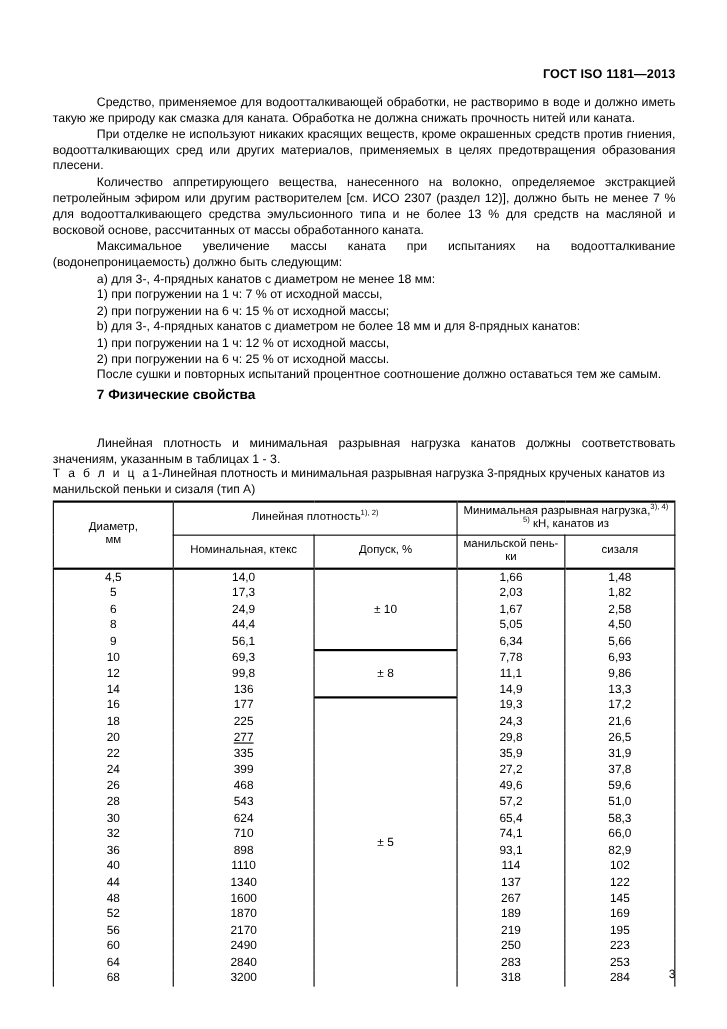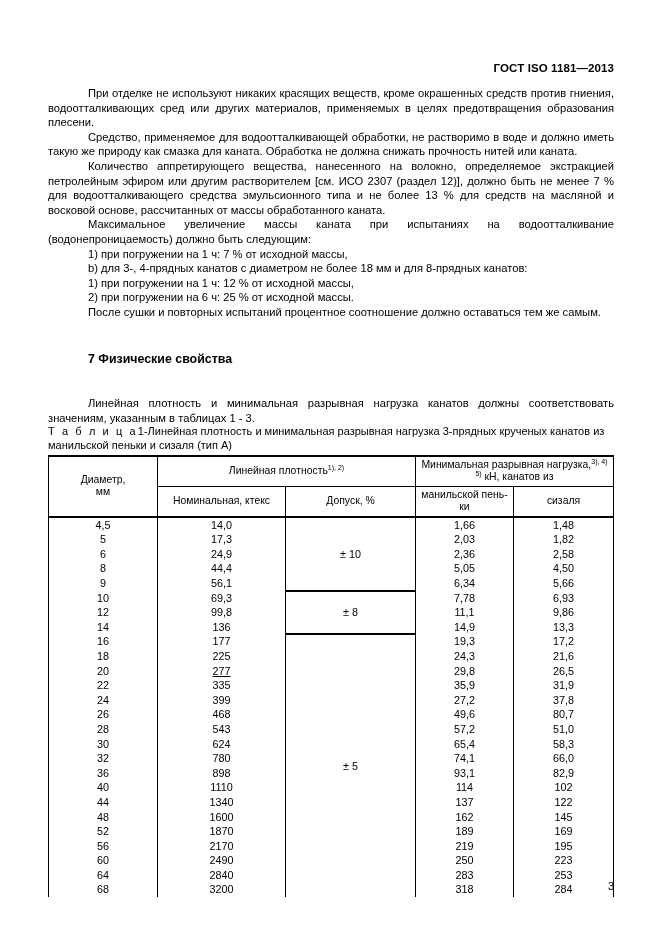--- a/index.html
+++ b/index.html
@@ -140,25 +140,27 @@
   }
 </style>
 </head>
 <body>
 
 <div class="page">
 
   <div class="doc-header">ГОСТ ISO 1181—2013</div>
 
   <div class="body-block" id="body-top" style="top:86px;">
+    <p>Средство, применяемое для водоотталкивающей обработки, не растворимо в воде и должно иметь такую же природу как смазка для каната. Обработка не должна снижать прочность нитей или каната.</p>
     <p>При отделке не используют никаких красящих веществ, кроме окрашенных средств против гниения, водоотталкивающих сред или других материалов, применяемых в целях предотвращения образования плесени.</p>
-    <p>Средство, применяемое для водоотталкивающей обработки, не растворимо в воде и должно иметь такую же природу как смазка для каната. Обработка не должна снижать прочность нитей или каната.</p>
     <p>Количество аппретирующего вещества, нанесенного на волокно, определяемое экстракцией петролейным эфиром или другим растворителем [см. ИСО 2307 (раздел 12)], должно быть не менее 7 % для водоотталкивающего средства эмульсионного типа и не более 13 % для средств на масляной и восковой основе, рассчитанных от массы обработанного каната.</p>
     <p>Максимальное увеличение массы каната при испытаниях на водоотталкивание (водонепроницаемость) должно быть следующим:</p>
+    <p class="list-line">a) для 3-, 4-прядных канатов с диаметром не менее 18 мм:</p>
     <p class="list-line">1) при погружении на 1 ч: 7 % от исходной массы,</p>
+    <p class="list-line">2) при погружении на 6 ч: 15 % от исходной массы;</p>
     <p class="list-line">b) для 3-, 4-прядных канатов с диаметром не более 18 мм и для 8-прядных канатов:</p>
     <p class="list-line">1) при погружении на 1 ч: 12 % от исходной массы,</p>
     <p class="list-line">2) при погружении на 6 ч: 25 % от исходной массы.</p>
     <p>После сушки и повторных испытаний процентное соотношение должно оставаться тем же самым.</p>
   </div>
 
   <div class="section-heading">7 Физические свойства</div>
 
   <div class="body-block" style="top:396px;">
     <p>Линейная плотность и минимальная разрывная нагрузка канатов должны соответствовать значениям, указанным в таблицах 1 - 3.</p>
@@ -211,21 +213,21 @@
         </tr>
         <tr class="rowline">
           <td class="cell-num outer-l" style="border-top-style: none; border-bottom-style: none;">5</td>
           <td class="cell-num" style="border-top-style: none; border-bottom-style: none;">17,3</td>
           <td class="cell-num" style="border-top-style: none; border-bottom-style: none;">2,03</td>
           <td class="cell-num outer-r" style="border-top-style: none; border-bottom-style: none;">1,82</td>
         </tr>
         <tr class="rowline">
           <td class="cell-num outer-l" style="border-top-style: none; border-bottom-style: none;">6</td>
           <td class="cell-num" style="border-top-style: none; border-bottom-style: none;">24,9</td>
-          <td class="cell-num" style="border-top-style: none; border-bottom-style: none;">2,36</td>
+          <td class="cell-num" style="border-top-style: none; border-bottom-style: none;">1,67</td>
           <td class="cell-num outer-r" style="border-top-style: none; border-bottom-style: none;">2,58</td>
         </tr>
         <tr class="rowline">
           <td class="cell-num outer-l" style="border-top-style: none; border-bottom-style: none;">8</td>
           <td class="cell-num" style="border-top-style: none; border-bottom-style: none;">44,4</td>
           <td class="cell-num" style="border-top-style: none; border-bottom-style: none;">5,05</td>
           <td class="cell-num outer-r" style="border-top-style: none; border-bottom-style: none;">4,50</td>
         </tr>
         <tr class="rowline last-of-group">
           <td class="cell-num outer-l" style="border-bottom-width: 2px; border-top-style: none;">9</td>
@@ -280,37 +282,37 @@
         <tr class="rowline">
           <td class="cell-num outer-l" style="border-top-style: none; border-bottom-style: none;">24</td>
           <td class="cell-num" style="border-top-style: none; border-bottom-style: none;">399</td>
           <td class="cell-num" style="border-top-style: none; border-bottom-style: none;">27,2</td>
           <td class="cell-num outer-r" style="border-top-style: none; border-bottom-style: none;">37,8</td>
         </tr>
         <tr class="rowline">
           <td class="cell-num outer-l" style="border-top-style: none; border-bottom-style: none;">26</td>
           <td class="cell-num" style="border-top-style: none; border-bottom-style: none;">468</td>
           <td class="cell-num" style="border-top-style: none; border-bottom-style: none;">49,6</td>
-          <td class="cell-num outer-r" style="border-top-style: none; border-bottom-style: none;">80,7</td>
+          <td class="cell-num outer-r" style="border-top-style: none; border-bottom-style: none;">59,6</td>
         </tr>
         <tr class="rowline">
           <td class="cell-num outer-l" style="border-top-style: none; border-bottom-style: none;">28</td>
           <td class="cell-num" style="border-top-style: none; border-bottom-style: none;">543</td>
           <td class="cell-num" style="border-top-style: none; border-bottom-style: none;">57,2</td>
           <td class="cell-num outer-r" style="border-top-style: none; border-bottom-style: none;">51,0</td>
         </tr>
         <tr class="rowline">
           <td class="cell-num outer-l" style="border-top-style: none; border-bottom-style: none;">30</td>
           <td class="cell-num" style="border-top-style: none; border-bottom-style: none;">624</td>
           <td class="cell-num" style="border-top-style: none; border-bottom-style: none;">65,4</td>
           <td class="cell-num outer-r" style="border-top-style: none; border-bottom-style: none;">58,3</td>
         </tr>
         <tr class="rowline">
           <td class="cell-num outer-l" style="border-top-style: none; border-bottom-style: none;">32</td>
-          <td class="cell-num" style="border-top-style: none; border-bottom-style: none;">780</td>
+          <td class="cell-num" style="border-top-style: none; border-bottom-style: none;">710</td>
           <td class="cell-num" style="border-top-style: none; border-bottom-style: none;">74,1</td>
           <td class="cell-num outer-r" style="border-top-style: none; border-bottom-style: none;">66,0</td>
         </tr>
         <tr class="rowline">
           <td class="cell-num outer-l" style="border-top-style: none; border-bottom-style: none;">36</td>
           <td class="cell-num" style="border-top-style: none; border-bottom-style: none;">898</td>
           <td class="cell-num" style="border-top-style: none; border-bottom-style: none;">93,1</td>
           <td class="cell-num outer-r" style="border-top-style: none; border-bottom-style: none;">82,9</td>
         </tr>
         <tr class="rowline">
@@ -321,21 +323,21 @@
         </tr>
         <tr class="rowline">
           <td class="cell-num outer-l" style="border-top-style: none; border-bottom-style: none;">44</td>
           <td class="cell-num" style="border-top-style: none; border-bottom-style: none;">1340</td>
           <td class="cell-num" style="border-top-style: none; border-bottom-style: none;">137</td>
           <td class="cell-num outer-r" style="border-top-style: none; border-bottom-style: none;">122</td>
         </tr>
         <tr class="rowline">
           <td class="cell-num outer-l" style="border-top-style: none; border-bottom-style: none;">48</td>
           <td class="cell-num" style="border-top-style: none; border-bottom-style: none;">1600</td>
-          <td class="cell-num" style="border-top-style: none; border-bottom-style: none;">162</td>
+          <td class="cell-num" style="border-top-style: none; border-bottom-style: none;">267</td>
           <td class="cell-num outer-r" style="border-top-style: none; border-bottom-style: none;">145</td>
         </tr>
         <tr class="rowline">
           <td class="cell-num outer-l" style="border-top-style: none; border-bottom-style: none;">52</td>
           <td class="cell-num" style="border-top-style: none; border-bottom-style: none;">1870</td>
           <td class="cell-num" style="border-top-style: none; border-bottom-style: none;">189</td>
           <td class="cell-num outer-r" style="border-top-style: none; border-bottom-style: none;">169</td>
         </tr>
         <tr class="rowline">
           <td class="cell-num outer-l" style="border-top-style: none; border-bottom-style: none; margin-left: 36px;">56</td>

